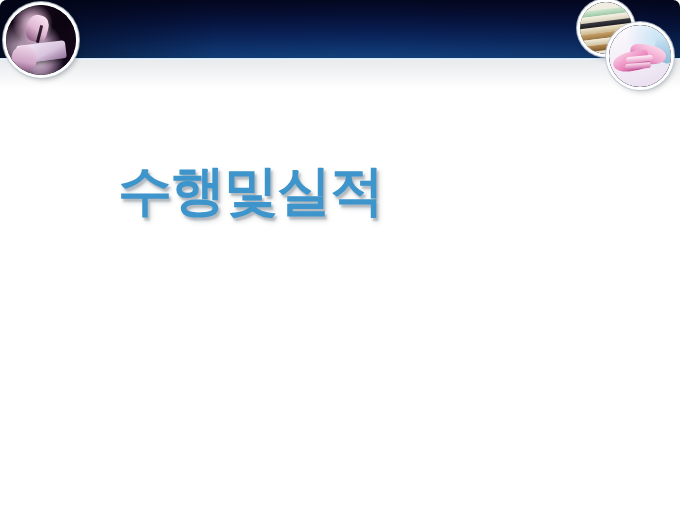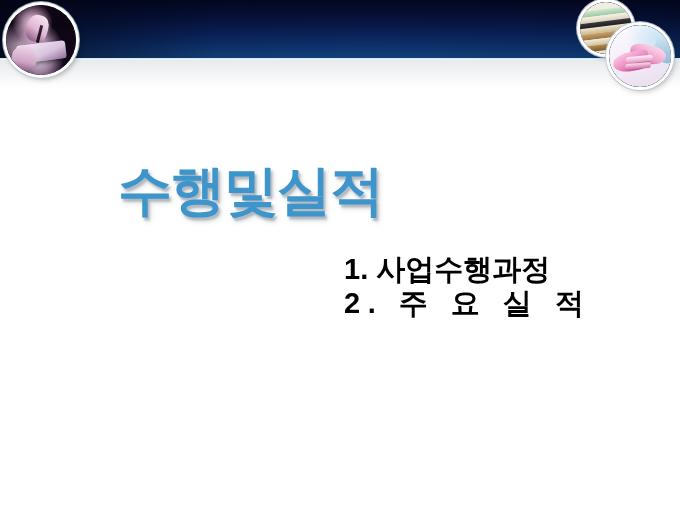--- a/index.html
+++ b/index.html
@@ -13,20 +13,21 @@
     font-family: "Liberation Sans", "DejaVu Sans", sans-serif;
     overflow: hidden;
   }
 
   .slide {
     position: relative;
     width: 680px;
     height: 510px;
     background: #ffffff;
     overflow: hidden;
+    border-radius: 7px;
   }
 
   
   .header-band {
     position: absolute;
     left: 0;
     top: 0;
     width: 680px;
     height: 58px;
     background: linear-gradient(180deg,
@@ -304,18 +305,14 @@
       <div class="cuff"></div>
       <div class="hand-b"></div>
       <div class="hand-a"></div>
       <div class="fing"></div>
       <div class="fing2"></div>
     </div>
   </div>
 
   <div class="slide-title">수행및실적</div>
 
-  <div class="agenda">
-    <div class="agenda-line">1. 사업수행과정</div>
-    <div class="agenda-line spaced-wide">2. 주 요 실 적</div>
-  </div>
 
 </div>
 
 </body></html>

